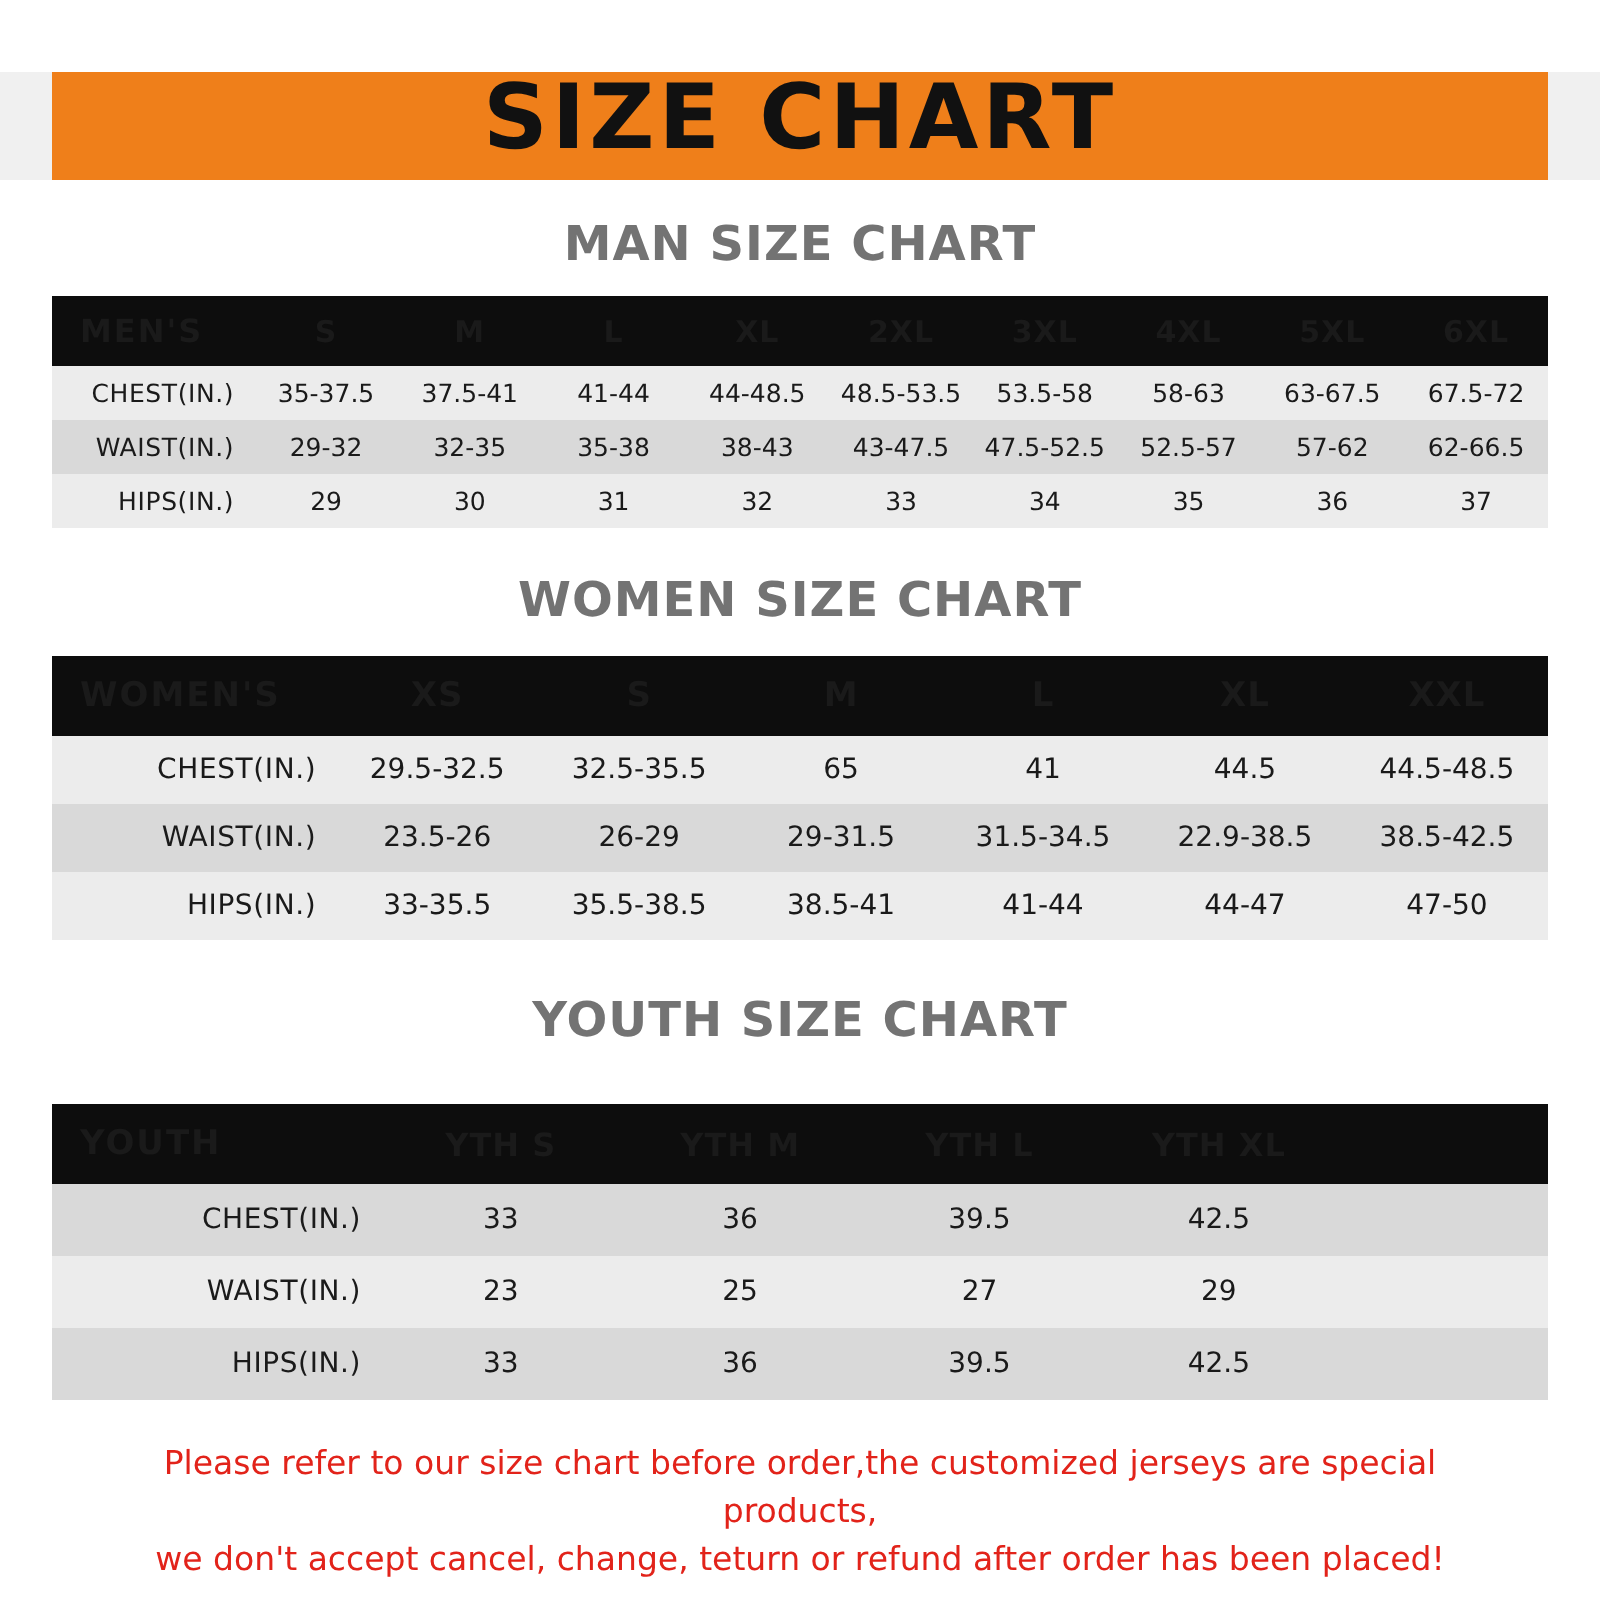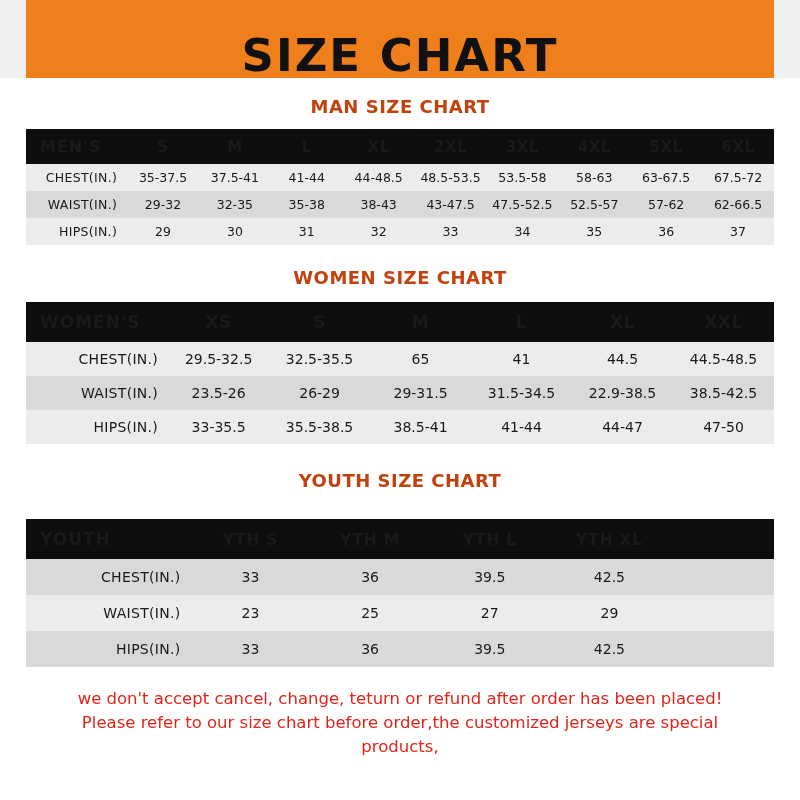--- a/index.html
+++ b/index.html
@@ -16,25 +16,26 @@
   .page {
     position: relative;
     width: 800px;
     height: 800px;
     background: #ffffff;
     box-sizing: border-box;
   }
   
   .header {
     position: relative;
-    height: 78px;
+    height: 54px;
     background: #ef7f1a;
     display: flex;
-    align-items: flex-end;
+    align-items: flex-start;
     justify-content: center;
+    margin-top: 36px;
   }
   .header .edge-left,
   .header .edge-right {
     position: absolute;
     top: 0;
     width: 26px;
     height: 100%;
     background: #f0f0f0;
   }
   .header .edge-left { left: 0; }
@@ -49,22 +50,22 @@
     line-height: 1;
   }
   .content {
     padding: 0 26px;
     box-sizing: border-box;
   }
   .section-title {
     text-align: center;
     font-family: "DejaVu Sans", sans-serif;
     font-weight: bold;
-    font-size: 18px;
-    color: #c2410c;
+    font-size: 24px;
+    color: #737373;
     letter-spacing: 0.5px;
   }
   .man-title { margin-top: 18px; margin-bottom: 12px; }
   .women-title { margin-top: 22px; margin-bottom: 14px; }
   .youth-title { margin-top: 26px; margin-bottom: 28px; }
 
   table.sizetable {
     border-collapse: collapse;
     width: 100%;
     table-layout: fixed;
@@ -290,18 +291,18 @@
         <td>33</td>
         <td>36</td>
         <td>39.5</td>
         <td>42.5</td>
         <td></td>
       </tr>
     </tbody>
       </table>
 
     <div class="footer-note">
+      <div>Please refer to our size chart before order,the customized jerseys are special products,</div>
       <div>we don't accept cancel, change, teturn or refund after order has been placed!</div>
-      <div>Please refer to our size chart before order,the customized jerseys are special products,</div>
     </div>
 
   </div>
 </div>
 
 </body></html>

